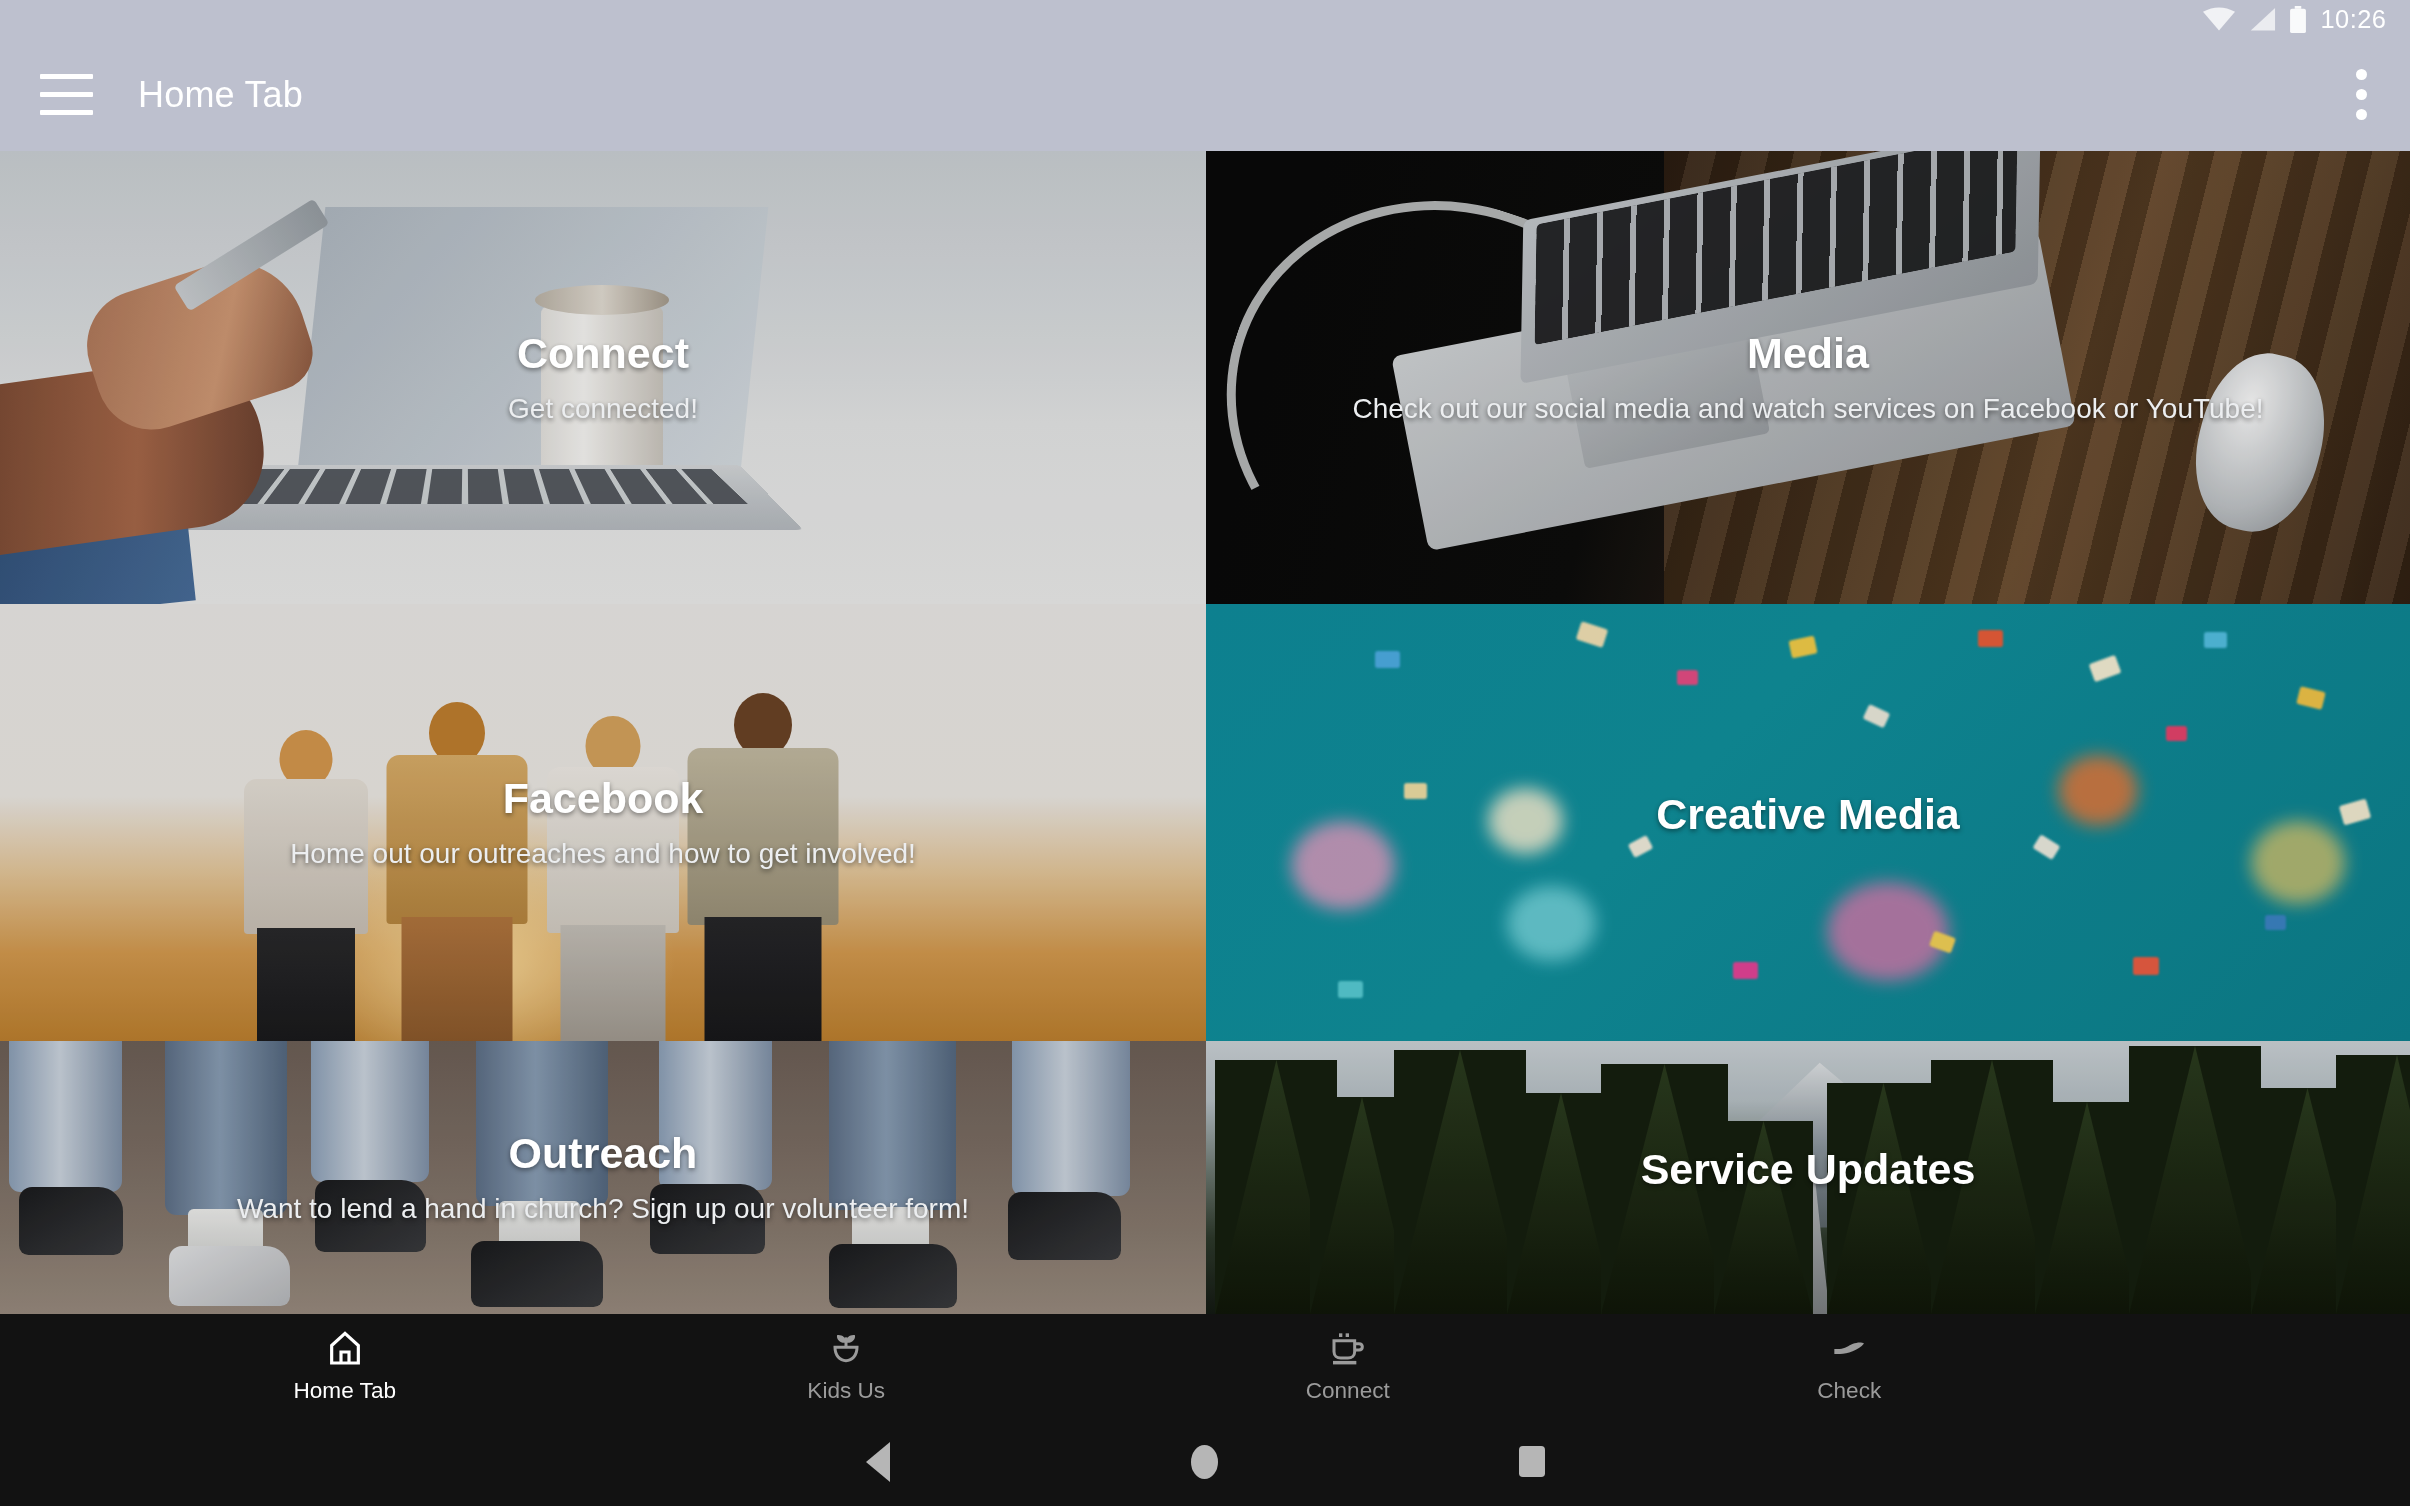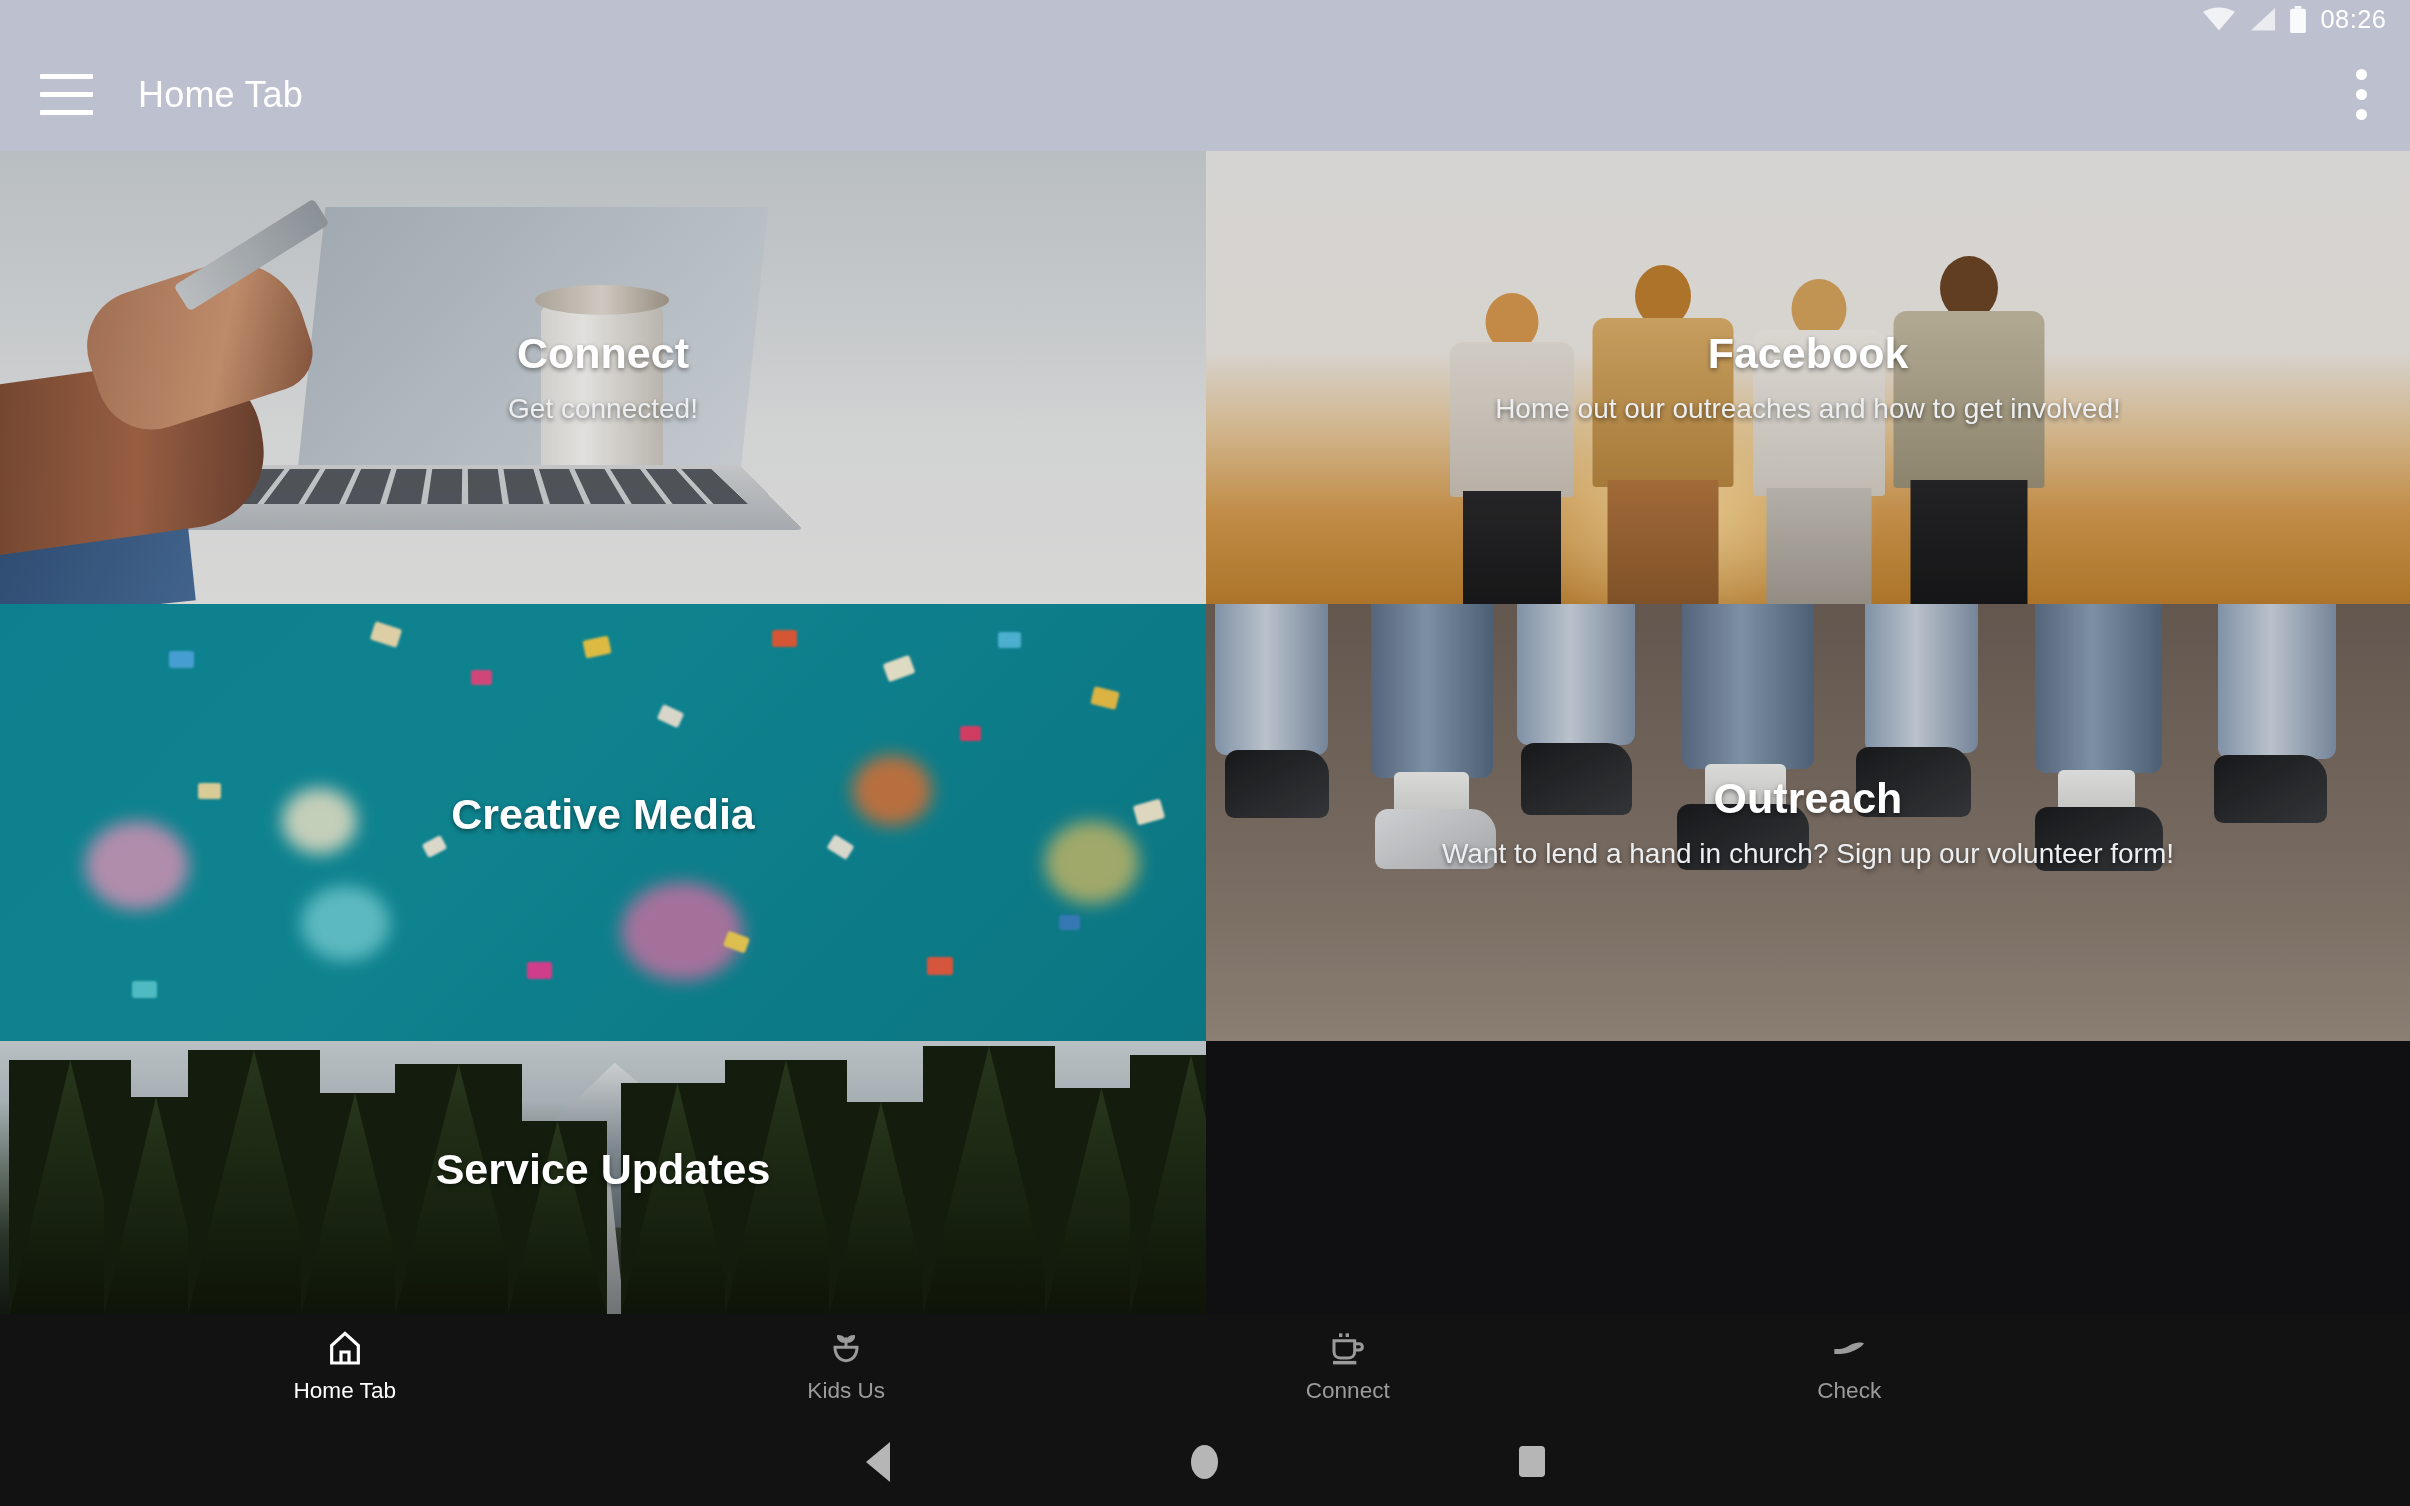--- a/index.html
+++ b/index.html
@@ -270,21 +270,21 @@
     <svg class="sb-icon" width="32" height="24.5" viewBox="0 0 34 26">
       <path d="M17 25 L0 5 Q17 -4 34 5 Z" fill="#ffffff" opacity="0.85"></path>
     </svg>
     <svg class="sb-icon" width="28" height="24.5" viewBox="0 0 30 26">
       <path d="M29 1 L29 25 L3 25 Z" fill="#ffffff" opacity="0.75"></path>
     </svg>
     <svg class="sb-icon" width="18" height="27" viewBox="0 0 19 29">
       <rect x="6" y="0" width="7" height="3" fill="#ffffff"></rect>
       <rect x="1" y="3" width="17" height="26" rx="2" fill="#ffffff"></rect>
     </svg>
-    <span class="sb-time">08:26</span>
+    <span class="sb-time">10:26</span>
   </div>
 
   <div class="appbar">
     <div class="hamburger">
       <span></span>
         <span></span>
         <span></span>
     </div>
     <div class="appbar-title">Home Tab</div>
     <div class="overflow">
@@ -305,20 +305,34 @@
         <div class="c-jean"></div>
         <div class="c-arm"></div>
         <div class="c-hand"></div>
         <div class="c-phone"></div>
       </div>
       <div class="scrim"></div>
       <div class="tile-title">Connect</div>
       <div class="tile-sub">Get connected!</div>
     </div>
 
+    <div class="tile">
+      <div class="tile-bg art-media">
+        <div class="m-wood"></div>
+        <div class="m-cable"></div>
+        <div class="m-lapbase"></div>
+        <div class="m-trackpad"></div>
+        <div class="m-lapscreen"></div>
+        <div class="m-keys"></div>
+        <div class="m-mouse"></div>
+      </div>
+      <div class="scrim"></div>
+      <div class="tile-title">Media</div>
+      <div class="tile-sub">Check out our social media and watch services on Facebook or YouTube!</div>
+    </div>
 
     <div class="tile">
       <div class="tile-bg art-outreach">
         <div class="o-sun"></div>
         <div class="o-p" style="left:235px;width:141px;height:311px;">
           <div class="head" style="top:0;width:53px;height:58px;background:#d99a4e;"></div>
           <div class="body" style="top:49px;width:124px;height:155px;background:linear-gradient(#e9e3da,#cdc4b8);"></div>
           <div class="legs" style="top:198px;width:98px;height:113px;background:linear-gradient(#2a2a2c,#1a1a1c);"></div>
         </div>
         <div class="o-p" style="left:377px;width:160px;height:339px;">

